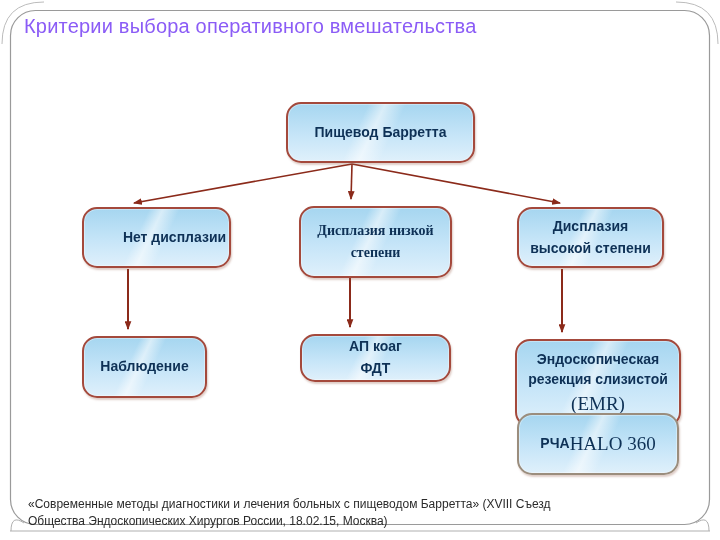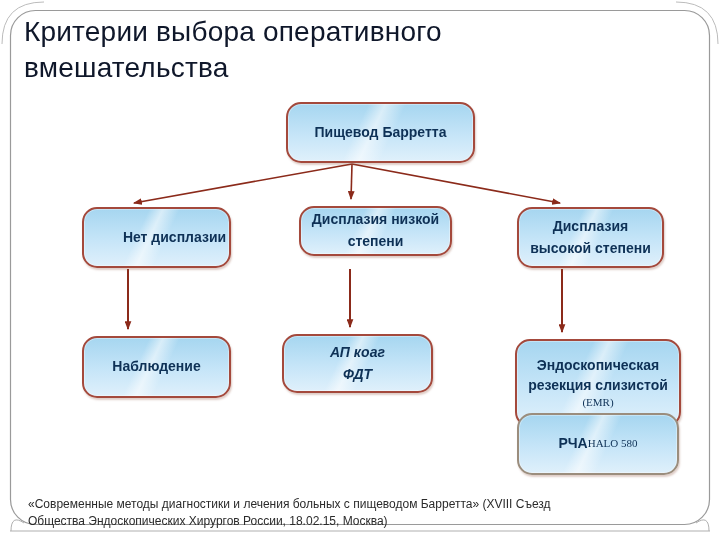--- a/index.html
+++ b/index.html
@@ -3,40 +3,40 @@
 <meta charset="utf-8">
 <style>
   html,body{margin:0;padding:0;background:#fff;}
   .slide{
     position:relative;width:720px;height:540px;background:#ffffff;
     font-family:"Liberation Sans",sans-serif;overflow:hidden;
   }
   .decor{position:absolute;left:0;top:0;width:720px;height:540px;}
   .title{
     position:absolute;left:24px;top:14px;width:540px;
-    font-size:28px;line-height:1.28;font-weight:400;color:#0f172a;
+    font-size:20px;line-height:1.28;font-weight:400;color:#8b5cf6;
     letter-spacing:.2px;margin:0;
   }
   .node{
     position:absolute;box-sizing:border-box;
     border:2px solid #a4493c;border-radius:15px;
     background:
       linear-gradient(115deg, rgba(255,255,255,0) 38%, rgba(255,255,255,.55) 46%, rgba(255,255,255,0) 56%),
       linear-gradient(180deg,#a6d6f0 0%,#c6e5f8 55%,#dff0fb 100%);
     box-shadow:1px 2px 2px rgba(150,90,70,.30), inset 0 0 0 1px rgba(255,255,255,.35);
     display:flex;flex-direction:column;justify-content:center;align-items:center;
     text-align:center;color:#0e3156;font-weight:700;font-size:14px;line-height:1.55;margin-left:28px;
   }
-  .node .serif{font-family:"Liberation Serif",serif;font-weight:400;font-size:11px;}
+  .node .serif{font-family:"Liberation Serif",serif;font-weight:400;font-size:19px;}
   .node-root{left:258px;top:102px;width:189px;height:61px;}
   .node-nodys{left:54px;top:207px;width:149px;height:61px;padding-left:36px;}
-  .node-low{left:271px;top:206px;width:153px;height:50px;}
+  .node-low{left:271px;top:206px;width:153px;height:72px;font-family:Liberation Serif, serif;}
   .node-high{left:489px;top:207px;width:147px;height:61px;}
-  .node-obs{left:54px;top:336px;width:149px;height:62px;}
-  .node-apc{left:254px;top:334px;width:151px;height:59px;font-style:italic;}
+  .node-obs{left:54px;top:336px;width:125px;height:62px;}
+  .node-apc{left:272px;top:334px;width:151px;height:48px;}
   .node-emr{left:487px;top:339px;width:166px;height:88px;line-height:1.45;}
   .node-rfa{left:489px;top:413px;width:162px;height:62px;border-color:#9b8d7d;flex-direction:row;}
   .footer{
     position:absolute;left:28px;top:496px;width:578px;
     font-size:12px;line-height:1.45;color:#2b2b2b;
   }
 </style>
 </head>
 <body>
 
@@ -98,18 +98,18 @@
   </div>
 
   <div class="node node-emr">
     <div>Эндоскопическая</div>
     <div>резекция слизистой</div>
     <div class="serif">(EMR)</div>
   </div>
 
   <div class="node node-rfa">
     <span>РЧА</span>
-    <span class="serif">HALO 580</span>
+    <span class="serif">HALO 360</span>
   </div>
 
   <div class="footer">«Современные методы диагностики и лечения больных с пищеводом Барретта» (XVIII Съезд Общества Эндоскопических Хирургов России, 18.02.15, Москва)</div>
 
 </div>
 
 </body></html>

